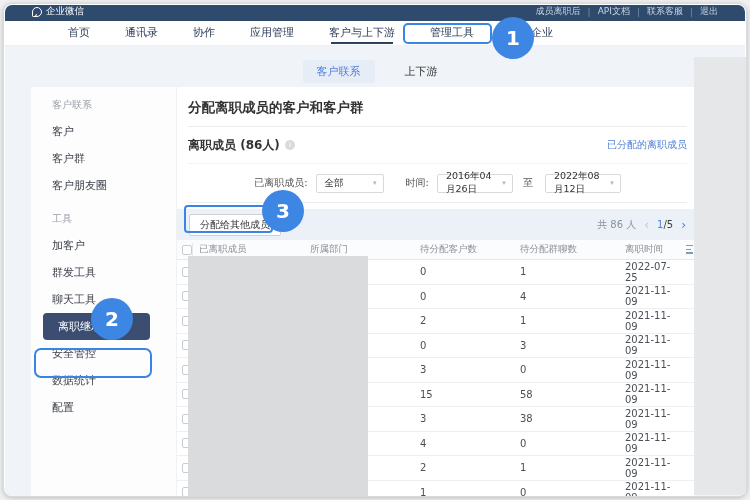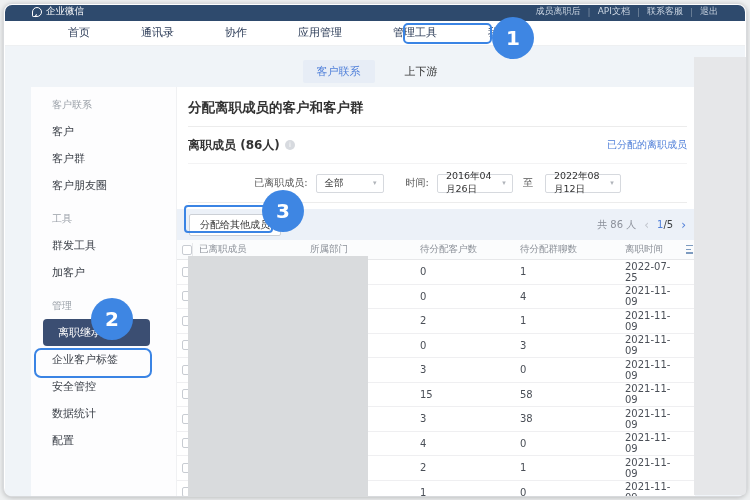--- a/index.html
+++ b/index.html
@@ -17,21 +17,21 @@
   .logo-bubble { width:10px; height:10px; border:1.4px solid #fff; border-radius:50% 50% 50% 12%;
                  display:inline-block; position:relative; }
   .logo-bubble::after { content:""; position:absolute; left:1.5px; bottom:-2.5px; width:3px; height:3px;
                  background:transparent; border-left:1.4px solid #fff; transform:rotate(35deg); }
   .toplinks { margin-left:auto; display:flex; align-items:center; font-size:9px; color:#ccd6e2; }
   .toplinks .lnk { cursor:pointer; }
   .toplinks .sep { color:rgba(255,255,255,.35); margin:0 7px; }
 
   
   .navbar { height:25px; background:#fff; display:flex; align-items:center;
-            padding-left:63px; gap:51px; font-size:11px; color:#2c3c58;
+            padding-left:63px; gap:35px; font-size:11px; color:#2c3c58;
             border-bottom:1px solid #eef0f2; flex:0 0 auto; }
   .nav-item { cursor:pointer; white-space:nowrap; position:relative; line-height:24px; }
   .nav-item.active::after { content:""; position:absolute; left:2px; right:2px; bottom:1px;
             height:2.5px; background:#2e4260; }
 
   
   .body { flex:1 1 auto; background:#f0f4f8; position:relative; overflow:hidden; }
   .tabs { display:flex; justify-content:center; gap:20px; padding-top:14px; }
   .tab { font-size:11px; color:#333; padding:4px 10px; cursor:pointer; border-radius:2px; }
   .tab.active { background:#e7edf6; color:#4f7fd9; padding:4px 14px; }
@@ -129,42 +129,42 @@
           <span class="sep">|</span>
           <span class="lnk">退出</span>
         </div>
     </div>
 
     <div class="navbar" id="navbar">
         <div class="nav-item">首页</div>
         <div class="nav-item">通讯录</div>
         <div class="nav-item">协作</div>
         <div class="nav-item">应用管理</div>
+        <div class="nav-item active">客户与上下游</div>
         <div class="nav-item">管理工具</div>
         <div class="nav-item">我的企业</div>
       </div>
 
     <div class="body">
       <div class="tabs" id="tabs">
           <div class="tab active">客户联系</div>
           <div class="tab">上下游</div>
         </div>
 
       <div class="panel">
         <div class="sidebar" id="sidebar">
             <div class="sb-hdr">客户联系</div>
             <div class="sb-item">客户</div>
             <div class="sb-item">客户群</div>
             <div class="sb-item">客户朋友圈</div>
             <div class="sb-hdr gap">工具</div>
+            <div class="sb-item">加客户</div>
             <div class="sb-item">群发工具</div>
-            <div class="sb-item">加客户</div>
-            <div class="sb-hdr gap">管理</div>
+            <div class="sb-item">聊天工具</div>
             <div class="sb-item selected">离职继承</div>
-            <div class="sb-item">企业客户标签</div>
             <div class="sb-item">安全管控</div>
             <div class="sb-item">数据统计</div>
             <div class="sb-item">配置</div>
           </div>
 
         <div class="content">
           <div class="page-title">分配离职成员的客户和客户群</div>
 
           <div class="section-row">
             <span class="section-heading">离职成员 (86人)</span>

